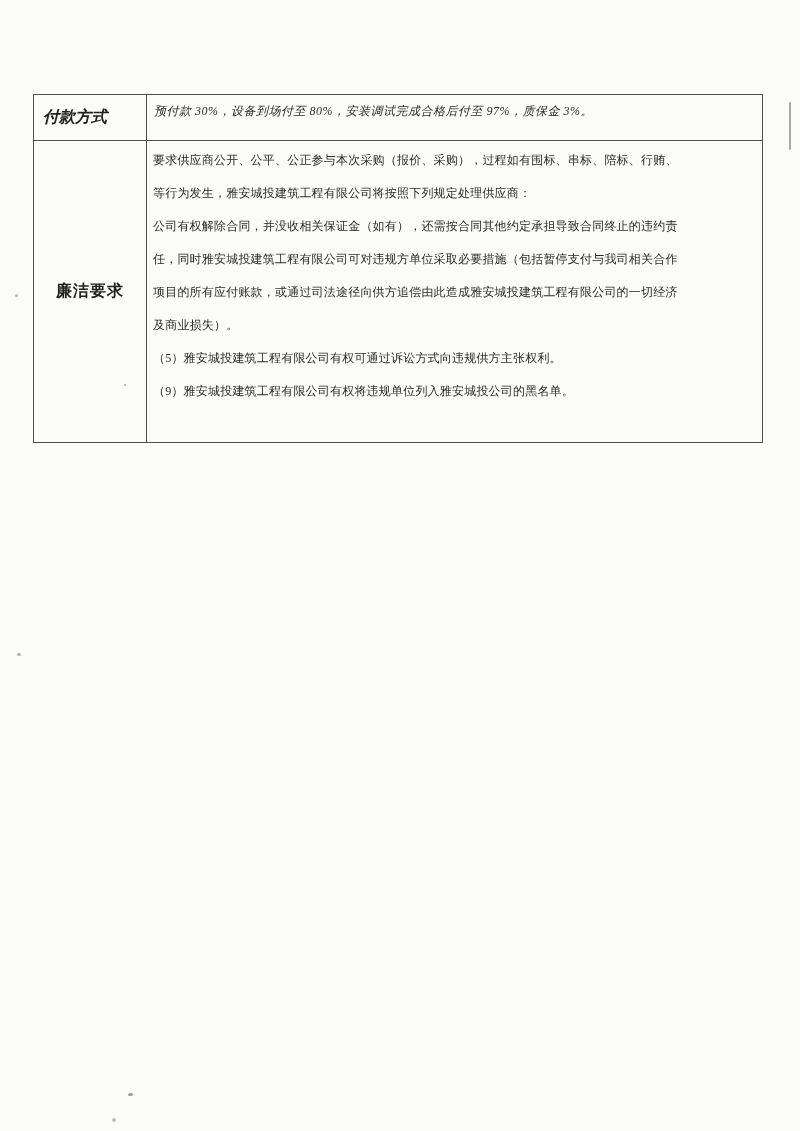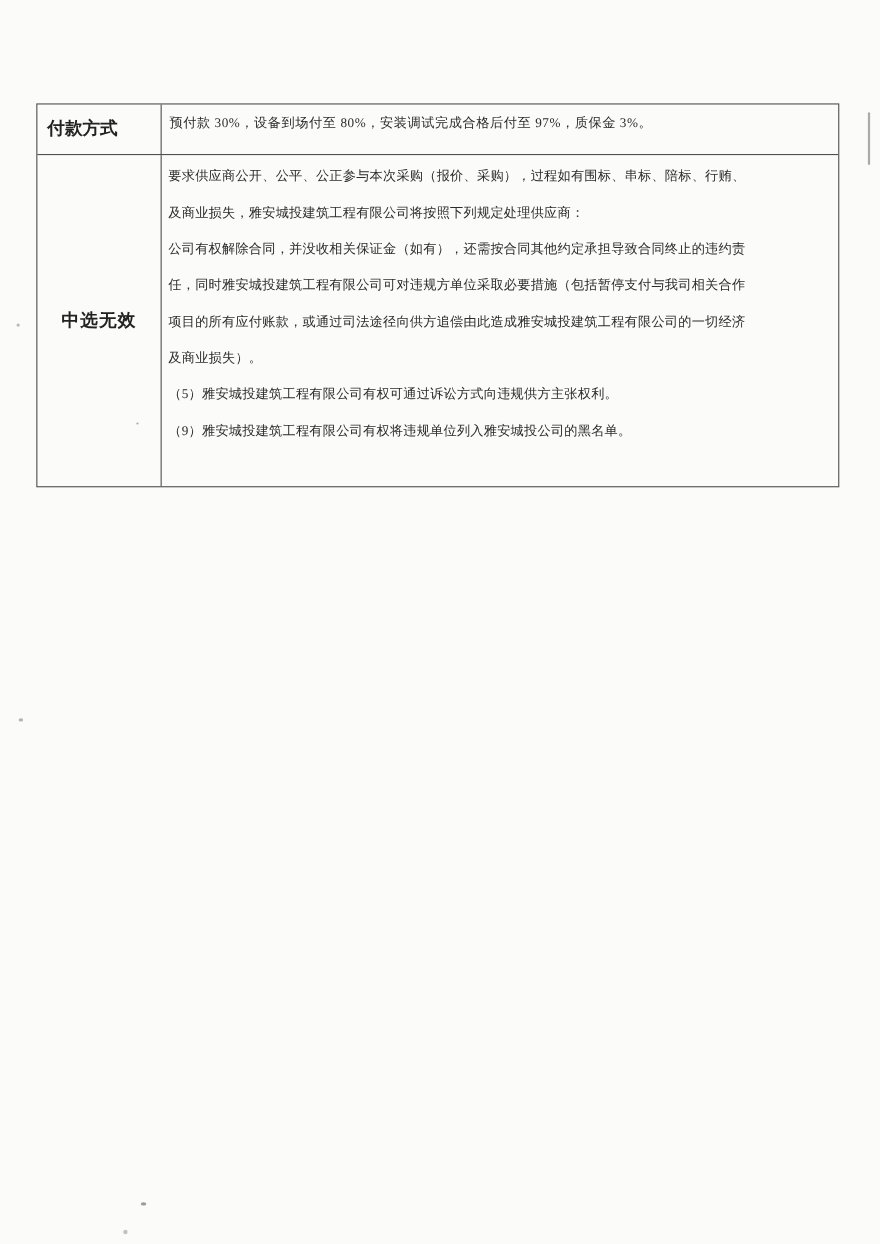--- a/index.html
+++ b/index.html
@@ -14,21 +14,21 @@
   .page { position:absolute; inset:0; }
 
   .terms-table {
     position:absolute;
     left:33px; top:94px;
     width:730px;
     border:1px solid #4f4f4f;
     background:transparent;
   }
   .t-row { display:flex; }
-  .t-row.r1 { height:46px; border-bottom:1px solid #4f4f4f; }
+  .t-row.r1 { height:46px; border-bottom:1px solid #4f4f4f;font-style:italic; }
   .t-row.r2 { height:301px; }
   .h-cell {
     width:113px; flex:none;
     border-right:1px solid #4f4f4f;
     font-weight:bold;
     font-size:16px;
     color:#222;
     display:flex;
   }
   .h-cell.pay { align-items:center; padding-left:9px; }
@@ -66,24 +66,24 @@
 <div class="page">
 
   <div class="terms-table">
 
     <div class="t-row r1">
       <div class="h-cell pay">付款方式</div>
       <div class="c-cell pay">预付款 30%，设备到场付至 80%，安装调试完成合格后付至 97%，质保金 3%。</div>
     </div>
 
     <div class="t-row r2">
-      <div class="h-cell integrity">中选无效</div>
+      <div class="h-cell integrity">廉洁要求</div>
       <div class="c-cell integrity">
         <div class="line">要求供应商公开、公平、公正参与本次采购（报价、采购），过程如有围标、串标、陪标、行贿、</div>
-        <div class="line">及商业损失，雅安城投建筑工程有限公司将按照下列规定处理供应商：</div>
+        <div class="line">等行为发生，雅安城投建筑工程有限公司将按照下列规定处理供应商：</div>
         <div class="line">公司有权解除合同，并没收相关保证金（如有），还需按合同其他约定承担导致合同终止的违约责</div>
         <div class="line">任，同时雅安城投建筑工程有限公司可对违规方单位采取必要措施（包括暂停支付与我司相关合作</div>
         <div class="line">项目的所有应付账款，或通过司法途径向供方追偿由此造成雅安城投建筑工程有限公司的一切经济</div>
         <div class="line">及商业损失）。</div>
         <div class="line">（5）雅安城投建筑工程有限公司有权可通过诉讼方式向违规供方主张权利。</div>
         <div class="line">（9）雅安城投建筑工程有限公司有权将违规单位列入雅安城投公司的黑名单。</div>
       </div>
     </div>
 
   </div>

